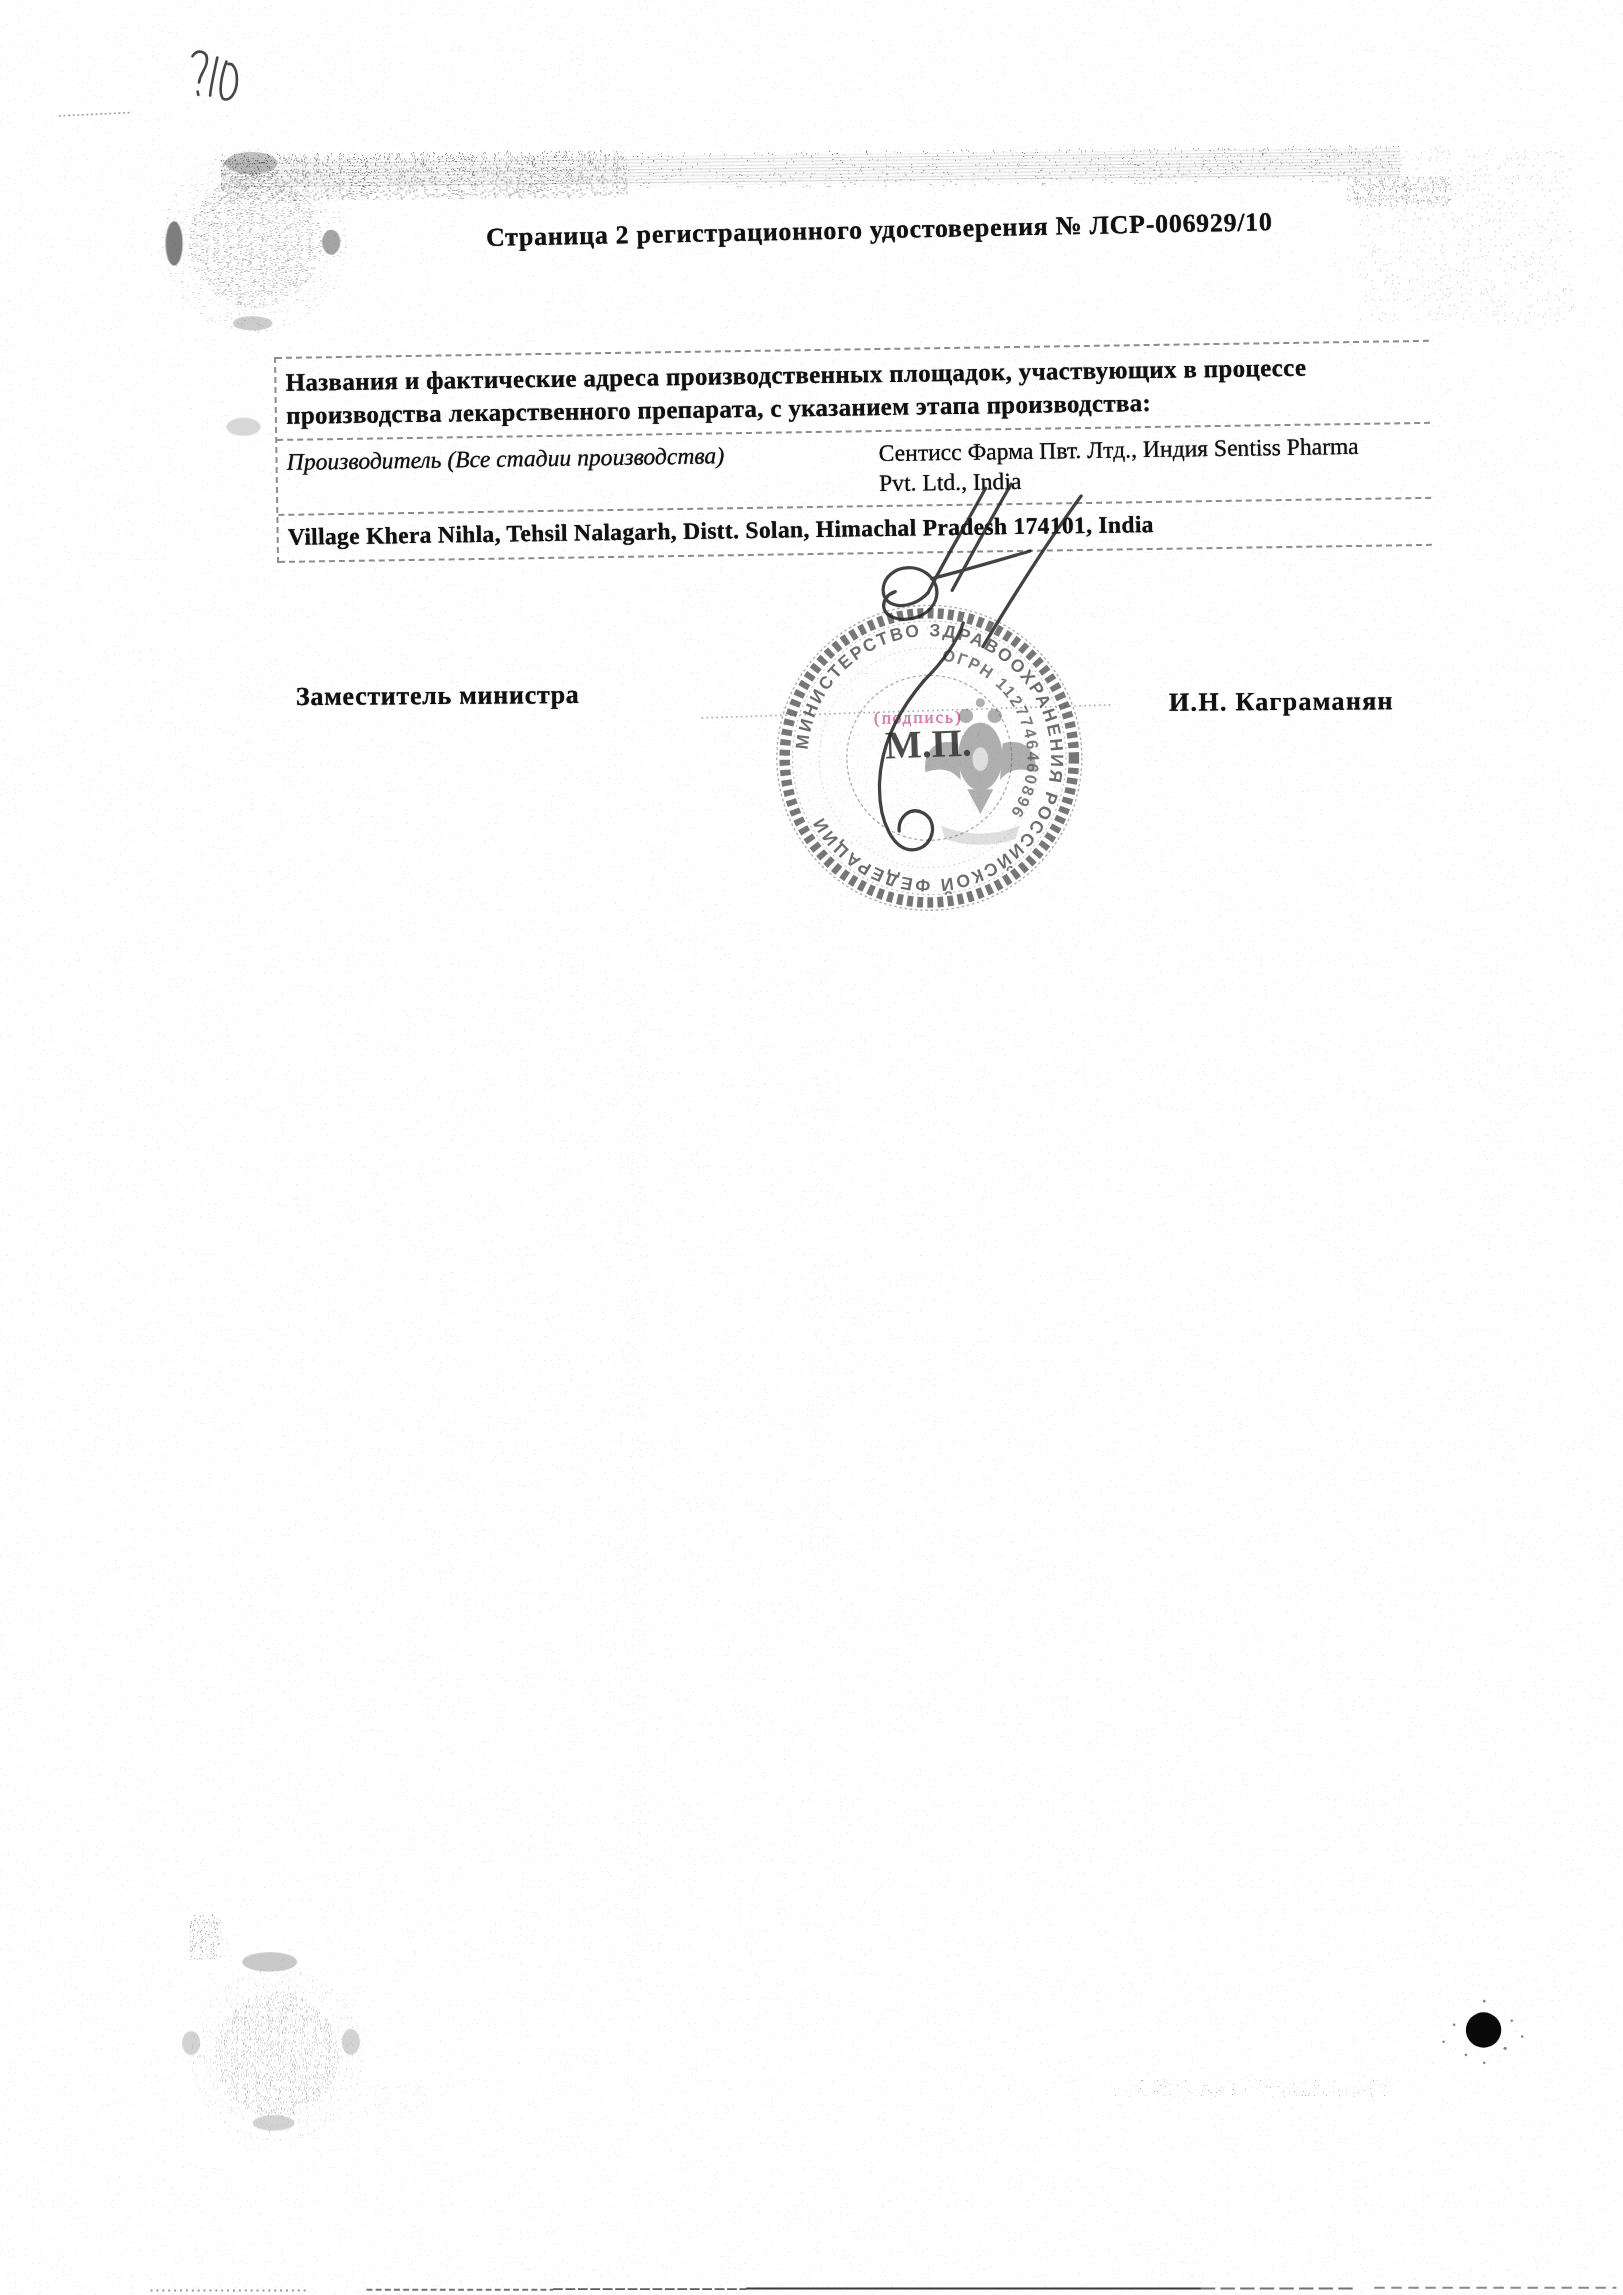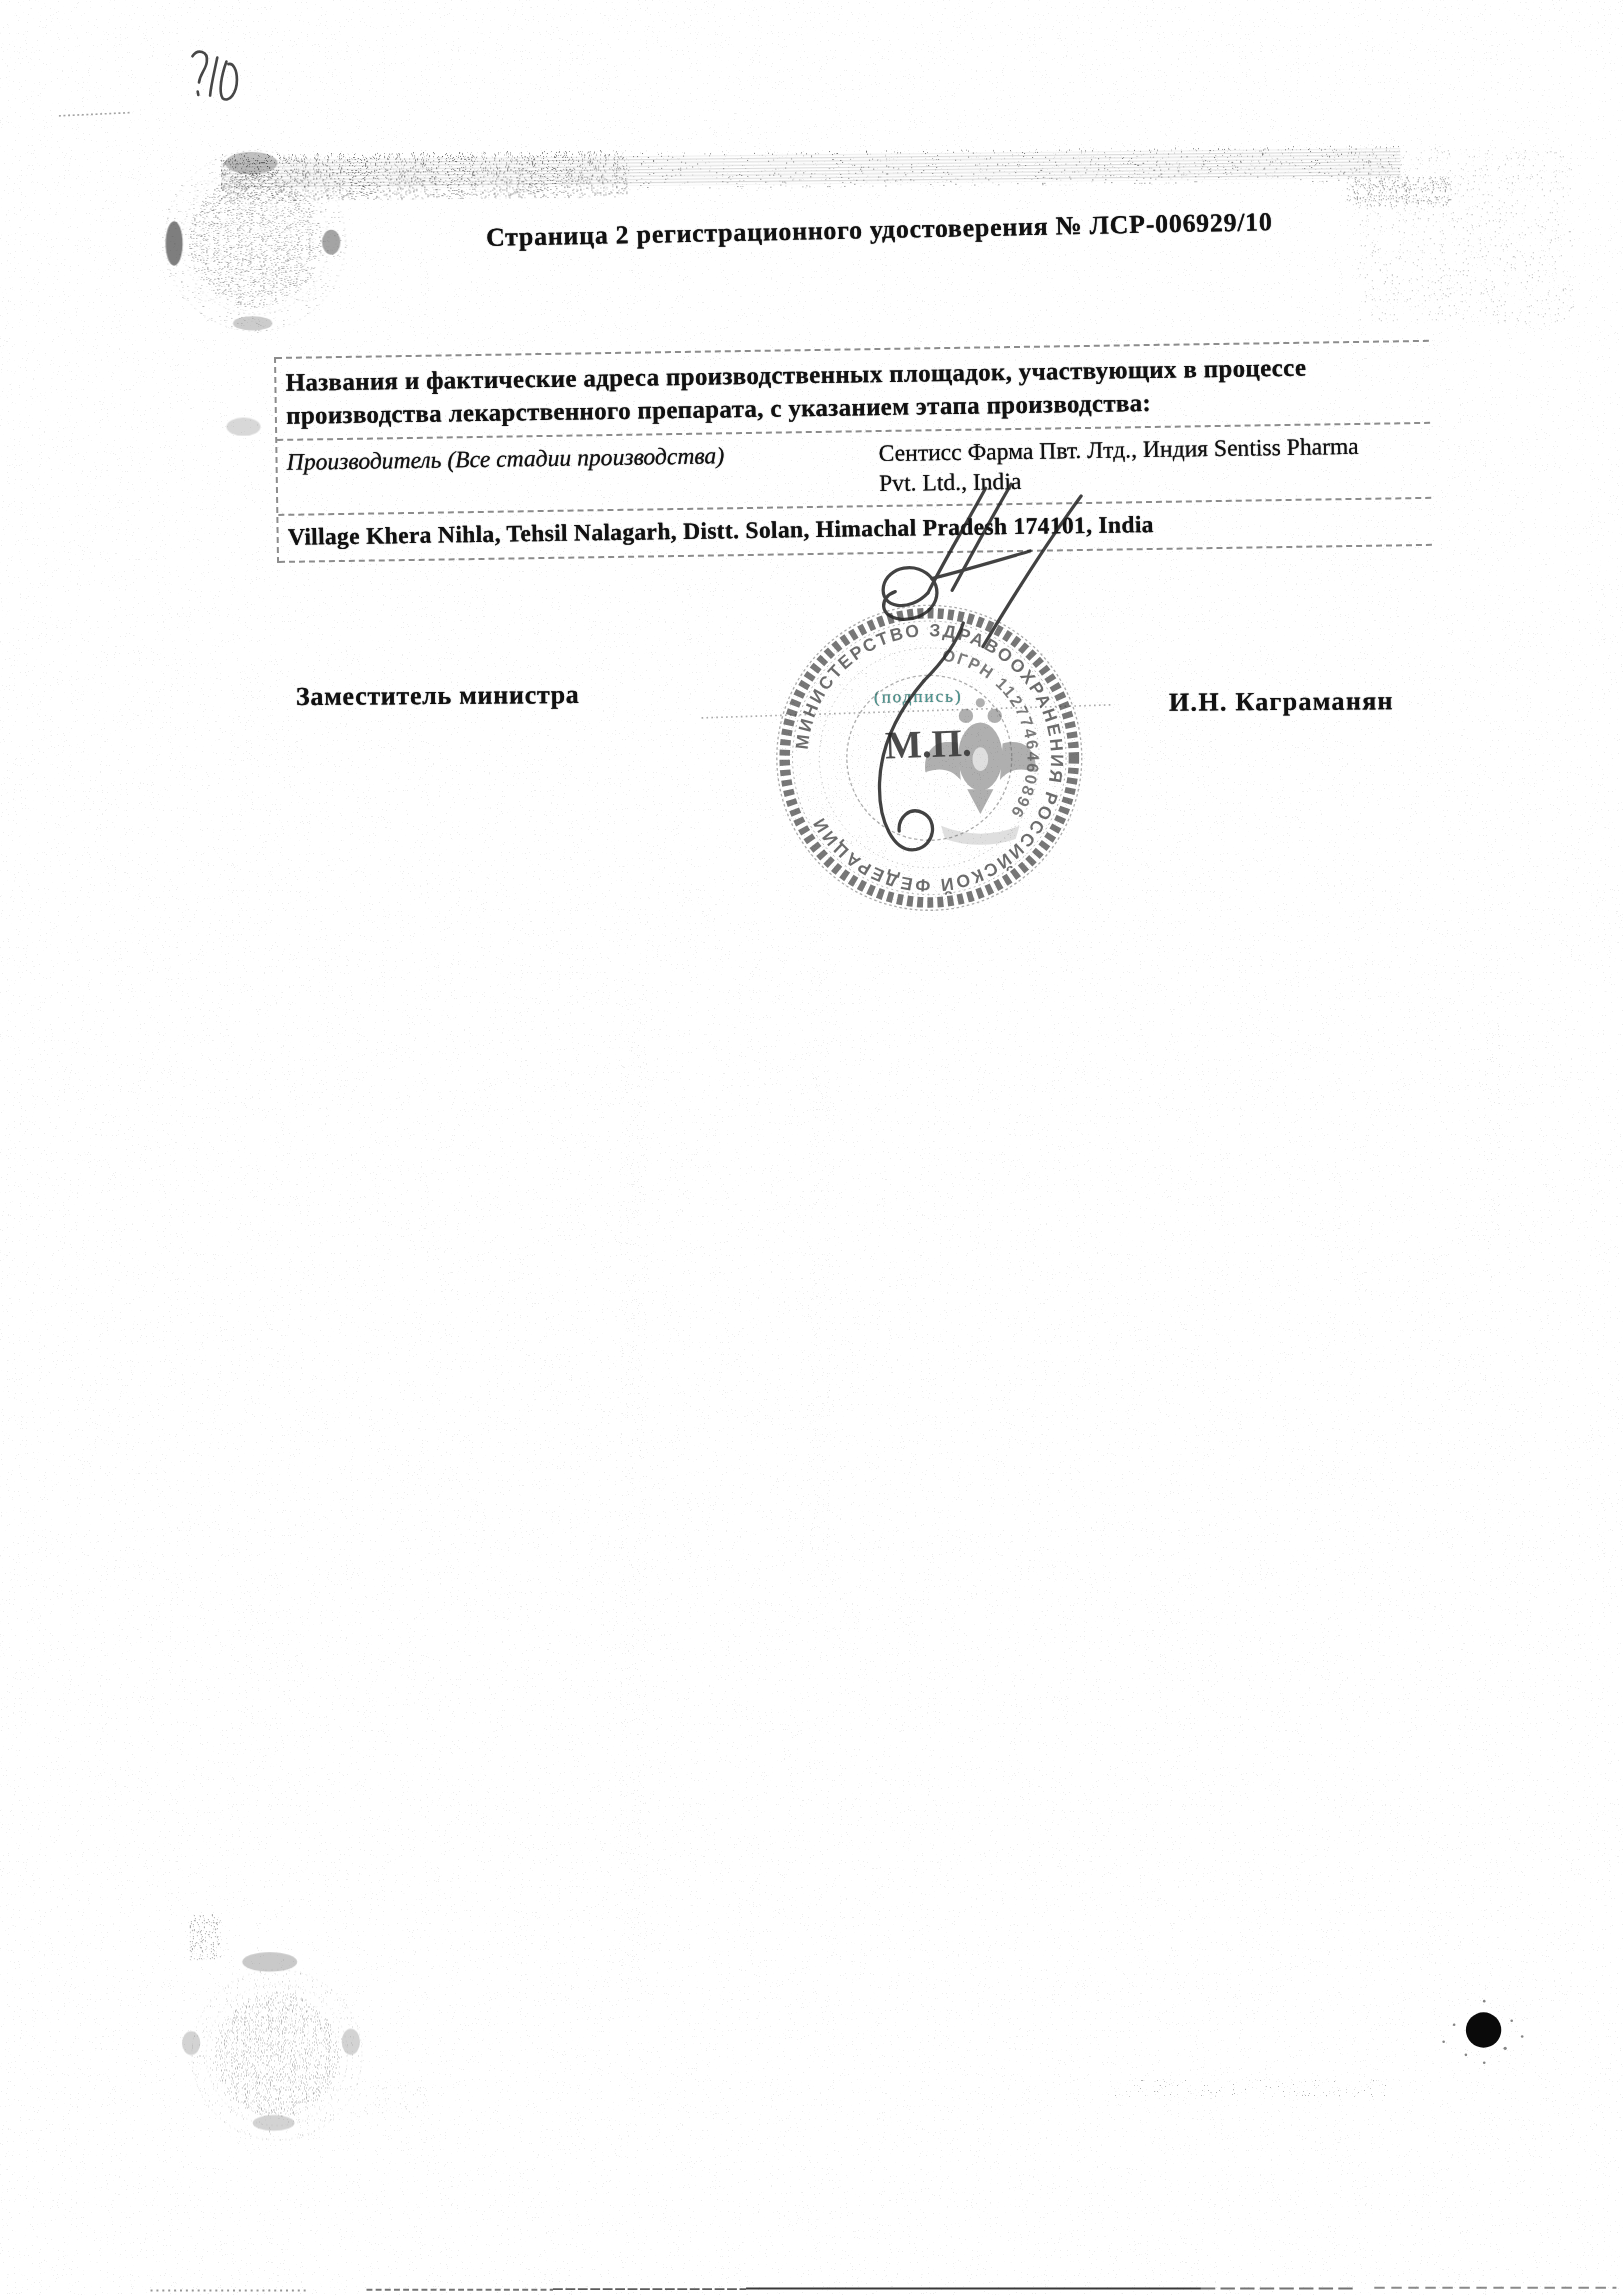--- a/index.html
+++ b/index.html
@@ -19,21 +19,21 @@
   .row.head span{display:block;}
   .row.producer{display:flex;padding:5.2px 9.2px 7.9px 9.2px;}
   .cell.role{width:592px;font-style:italic;font-size:23.6px;line-height:30px;}
   .cell.val{flex:1;font-size:23.6px;line-height:30px;}
   .cell.val span{display:block;}
   .row.addr{font-size:23.6px;font-weight:700;line-height:30px;border-bottom:2px dashed rgba(25,25,25,.5);
             padding:5.2px 9.2px 9.2px 9.2px;letter-spacing:0.3px;}
 
   .sig-title{left:296px;top:681px;font-size:26px;font-weight:700;letter-spacing:0.7px;transform:rotate(-0.4deg);}
   .sig-name{left:1169px;top:687px;font-size:26px;font-weight:700;letter-spacing:1.3px;transform:rotate(-0.4deg);}
-  .sig-caption{left:874px;top:687px;font-size:17px;letter-spacing:2px;color:#0f766e;opacity:.75;
+  .sig-caption{left:874px;top:708px;font-size:17px;letter-spacing:2px;color:#ec4899;opacity:.75;
                transform:rotate(-0.6deg);}
   .mp-mark{left:885px;top:721px;font-size:39px;font-weight:700;color:#1f1f1f;opacity:.8;
            transform:rotate(-2deg);}
 </style>
 </head>
 <body>
 
 <div class="page">
 
   <svg class="layer" width="1623" height="2295" viewBox="0 0 2480 3507">

